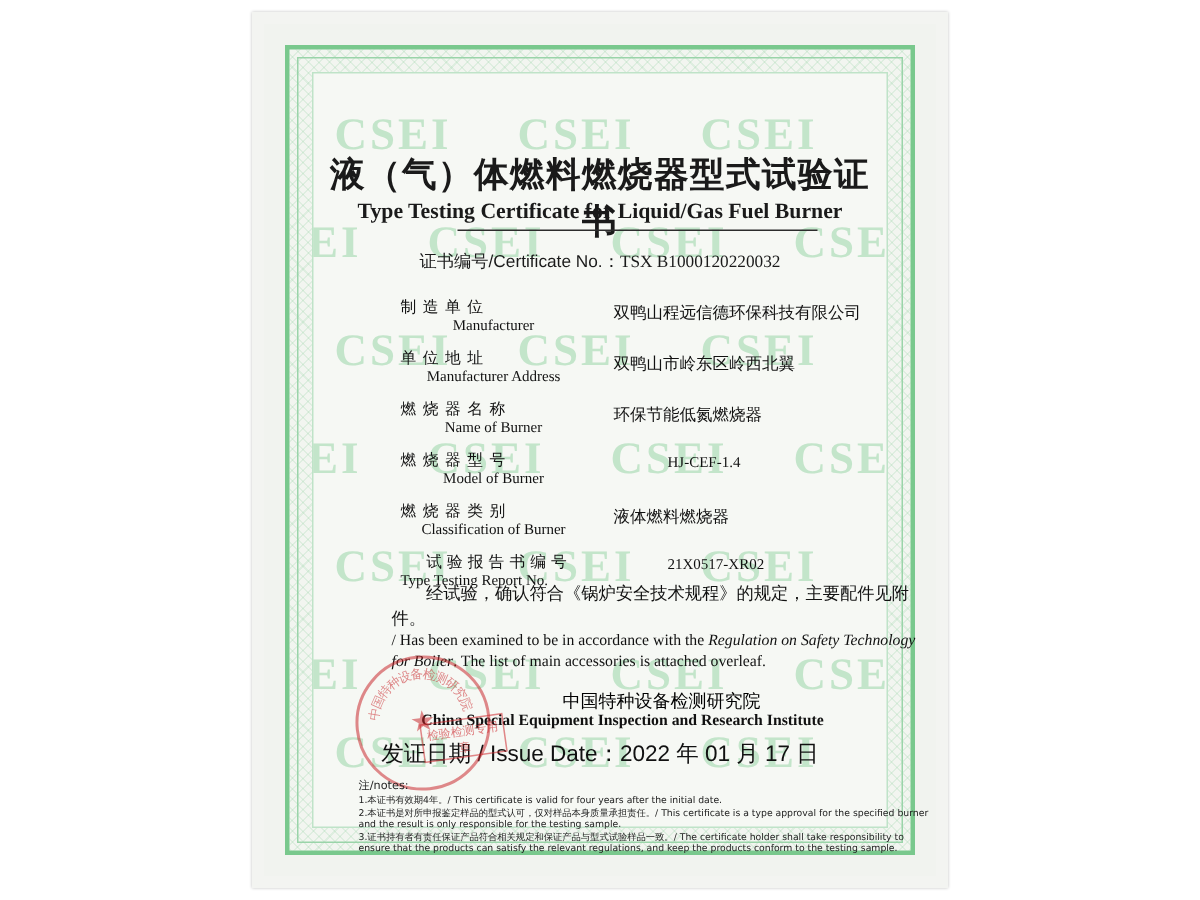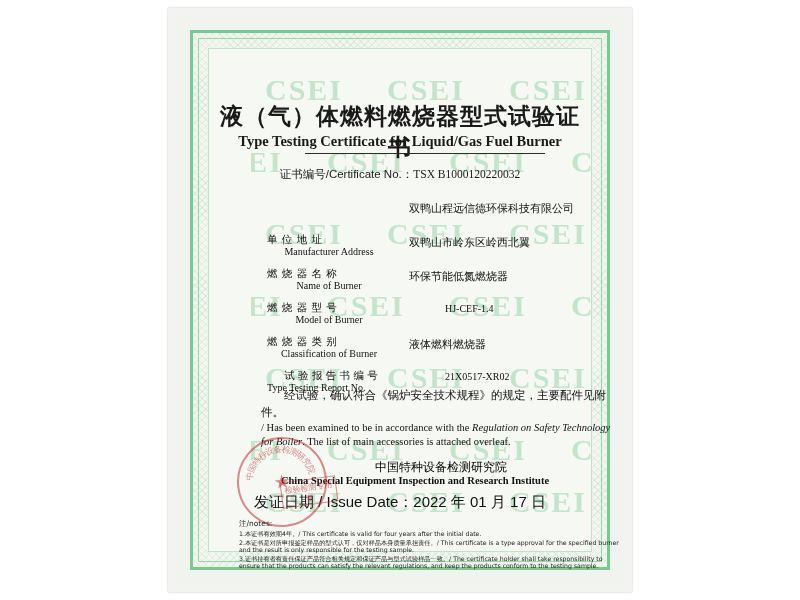--- a/index.html
+++ b/index.html
@@ -70,21 +70,20 @@
     border: 1px solid #bfe3c8;
     background: #f6f8f4;
   }
 
   
   .watermarks {
     position: absolute;
     left: 0; top: 0; right: 0; bottom: 0;
     overflow: hidden;
     pointer-events: none;
-    margin-left: 42px;
   }
   .wm {
     position: absolute;
     font-family: "Liberation Serif", serif;
     font-weight: bold;
     font-size: 30px;
     letter-spacing: 2px;
     color: rgba(120, 200, 140, 0.40);
     white-space: nowrap;
   }
@@ -349,20 +348,24 @@
               <div class="title-en">Type Testing Certificate for Liquid/Gas Fuel Burner</div>
               <div class="title-rule"></div>
 
               <div class="certno">
                 <span class="cn">证书编号/Certificate No.：</span><span>TSX B1000120220032</span>
               </div>
 
               <div class="fields">
 
                 <div class="row">
+                  <div class="lab">
+                    <span class="l-cn">制 造 单 位</span>
+                    <span class="l-en">Manufacturer</span>
+                  </div>
                   <div class="val cn">双鸭山程远信德环保科技有限公司</div>
                 </div>
 
                 <div class="row">
                   <div class="lab">
                     <span class="l-cn">单 位 地 址</span>
                     <span class="l-en">Manufacturer  Address</span>
                   </div>
                   <div class="val cn">双鸭山市岭东区岭西北翼</div>
                 </div>

